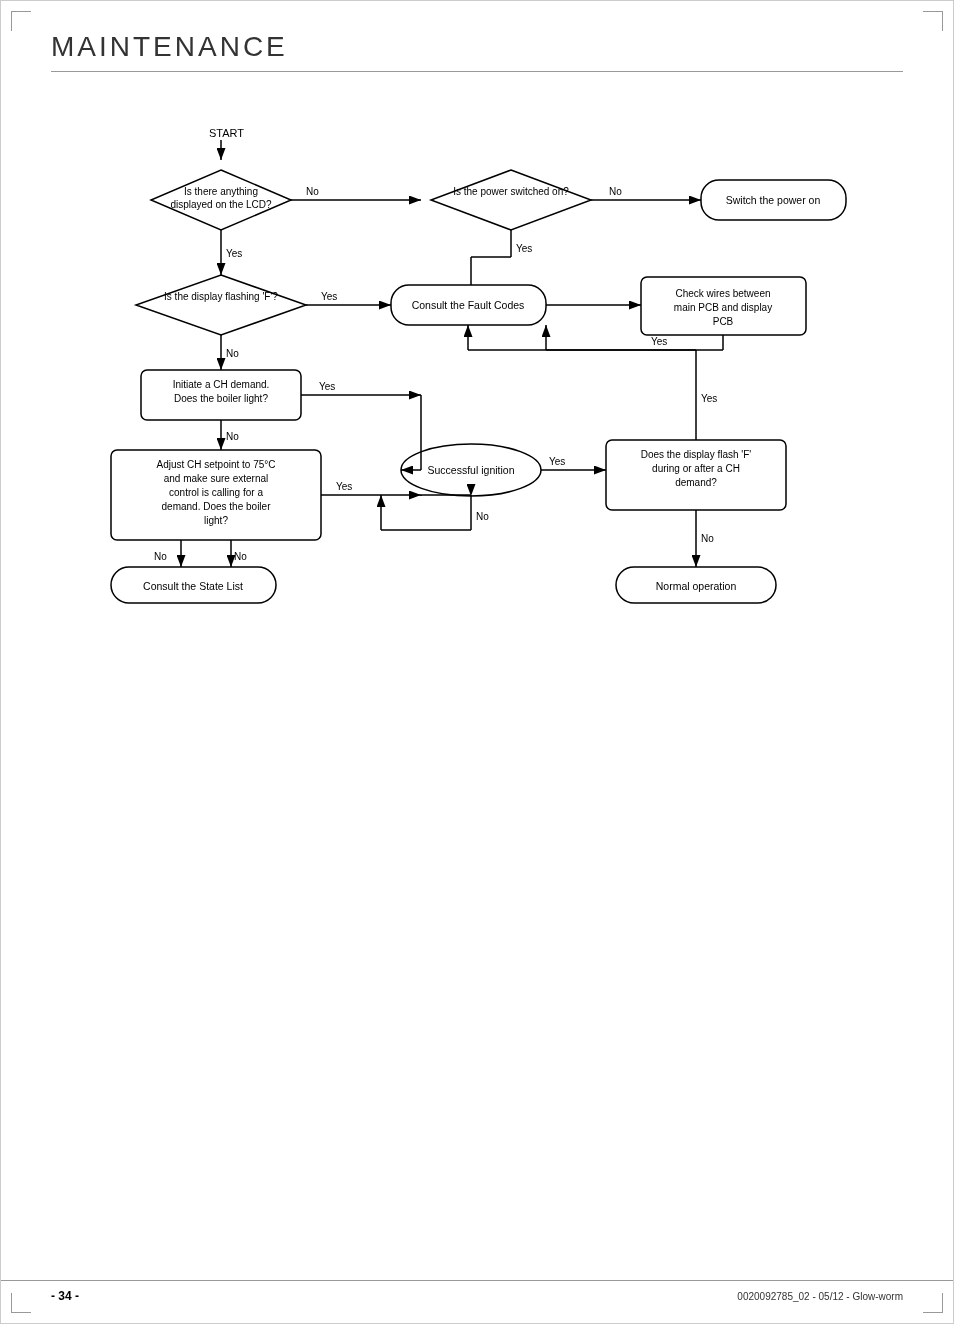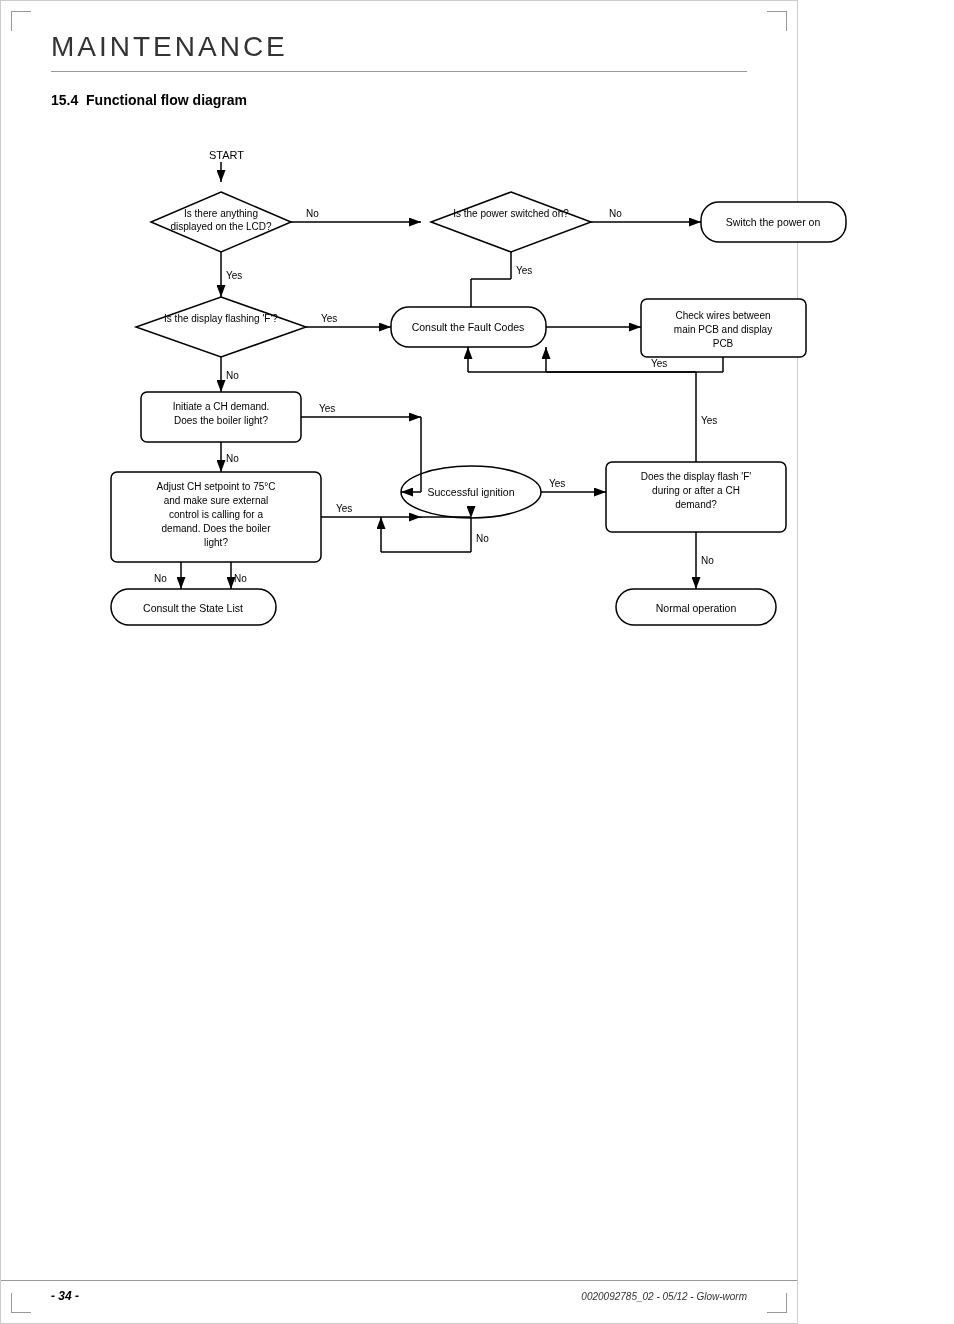--- a/index.html
+++ b/index.html
@@ -7,21 +7,21 @@
       background: #fff;
       font-family: Arial, sans-serif;
       font-size: 12px;
       color: #000;
       width: 954px;
       min-height: 1324px;
       position: relative;
     }
 
     .page {
-      width: 798px;
+      width: 954px;
       min-height: 1324px;
       padding: 30px 50px;
       position: relative;
       border: 1px solid #ccc;
     }
 
     .page-title {
       font-size: 28px;
       font-weight: 300;
       letter-spacing: 3px;
@@ -65,21 +65,20 @@
       position: absolute;
       bottom: 20px;
       left: 0;
       right: 0;
       display: flex;
       justify-content: space-between;
       align-items: center;
       padding: 0 50px;
       border-top: 1px solid #999;
       padding-top: 8px;
-      font-style: italic;
     }
 
     .footer-page {
       font-size: 12px;
       font-weight: bold;
     }
 
     .footer-doc {
       font-size: 10px;
       color: #333;
@@ -102,23 +101,20 @@
 
 <div class="page">
 
   <div class="corner-mark corner-tl"></div>
   <div class="corner-mark corner-tr"></div>
   <div class="corner-mark corner-bl"></div>
   <div class="corner-mark corner-br"></div>
 
   <h1 class="page-title">MAINTENANCE</h1>
 
-  <div class="section-heading">
-    <span>15.4</span>&nbsp;&nbsp;<span>Functional flow diagram</span>
-  </div>
 
 
   <div class="diagram-container">
 
     <svg class="diagram-svg" viewBox="0 0 860 570">
 
       <defs>
         <marker id="arrowhead" markerWidth="8" markerHeight="6" refX="8" refY="3" orient="auto">
           <polygon points="0 0, 8 3, 0 6" fill="#000"></polygon>
         </marker>

